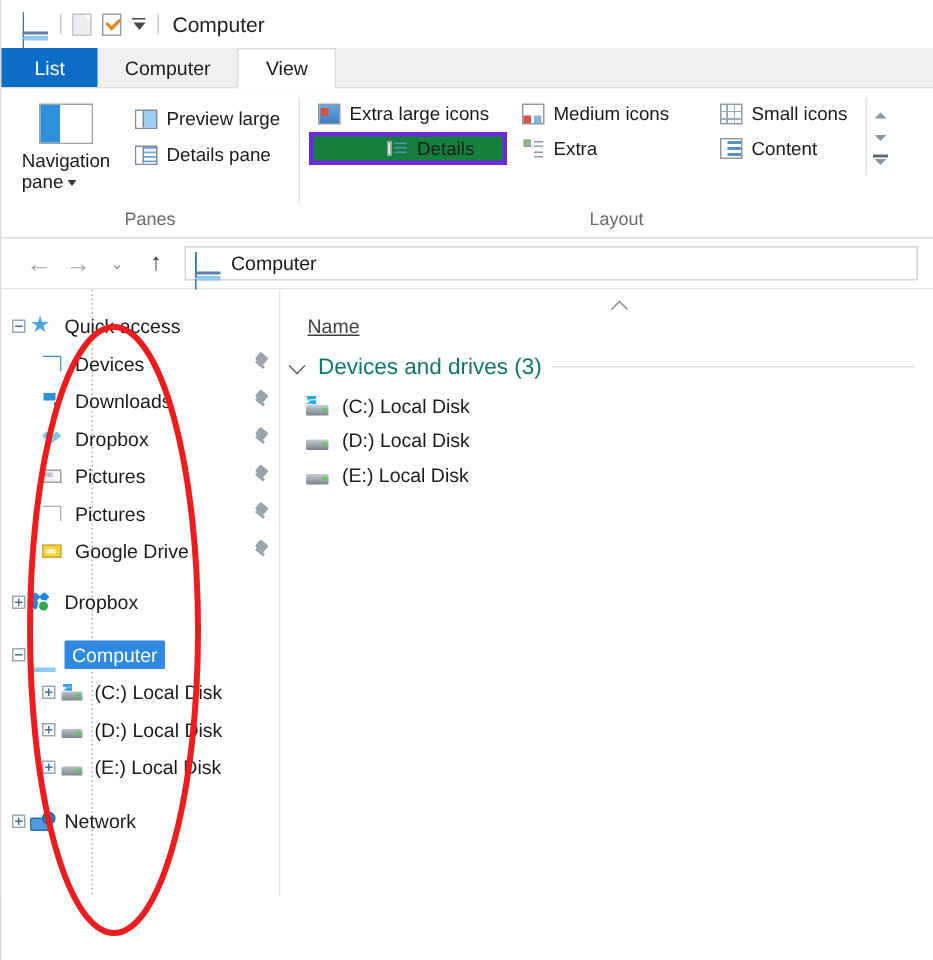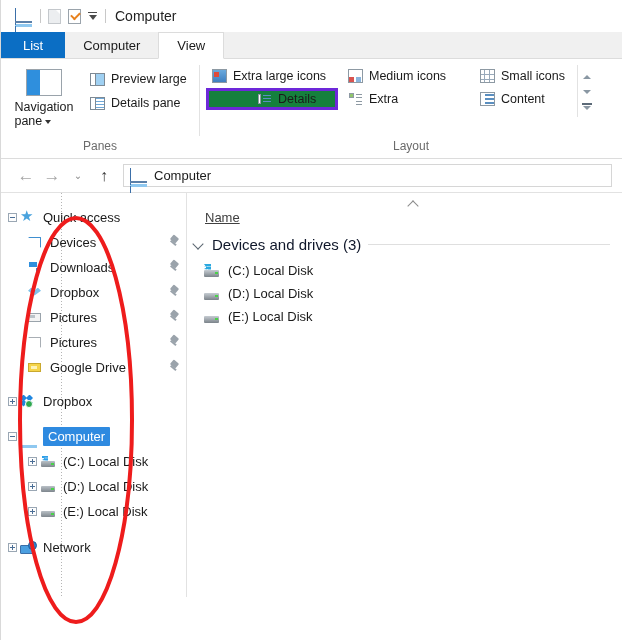--- a/index.html
+++ b/index.html
@@ -460,21 +460,21 @@
     display: flex; align-items: center; height: 30px;
     padding-left: 6px; gap: 7px;
   }
   .grp-chev { width: 12px; height: 12px; position: relative; flex: none; }
   .grp-chev::before {
     content: ""; position: absolute; left: 1px; top: 2px;
     width: 7px; height: 7px;
     border-right: 1.5px solid #5a6570; border-bottom: 1.5px solid #5a6570;
     transform: rotate(45deg);
   }
-  .grp-label { font-size: 15px; color: #0f172a; white-space: nowrap; }
+  .grp-label { font-size: 15px; color: #0f766e; white-space: nowrap; }
   .grp-rule { flex: 1; height: 1px; background: #dfdfdf; margin-right: 12px; }
   .filerow {
     display: flex; align-items: center; height: 23px;
     padding-left: 16px; gap: 8px; cursor: default;
   }
   .fico { width: 17px; height: 14px; position: relative; flex: none; }
   .fico .body {
     position: absolute; bottom: 1px; left: 1px; width: 15px; height: 7px;
     background: linear-gradient(#c6ccd2, #7b838a); border-radius: 1px;
   }

